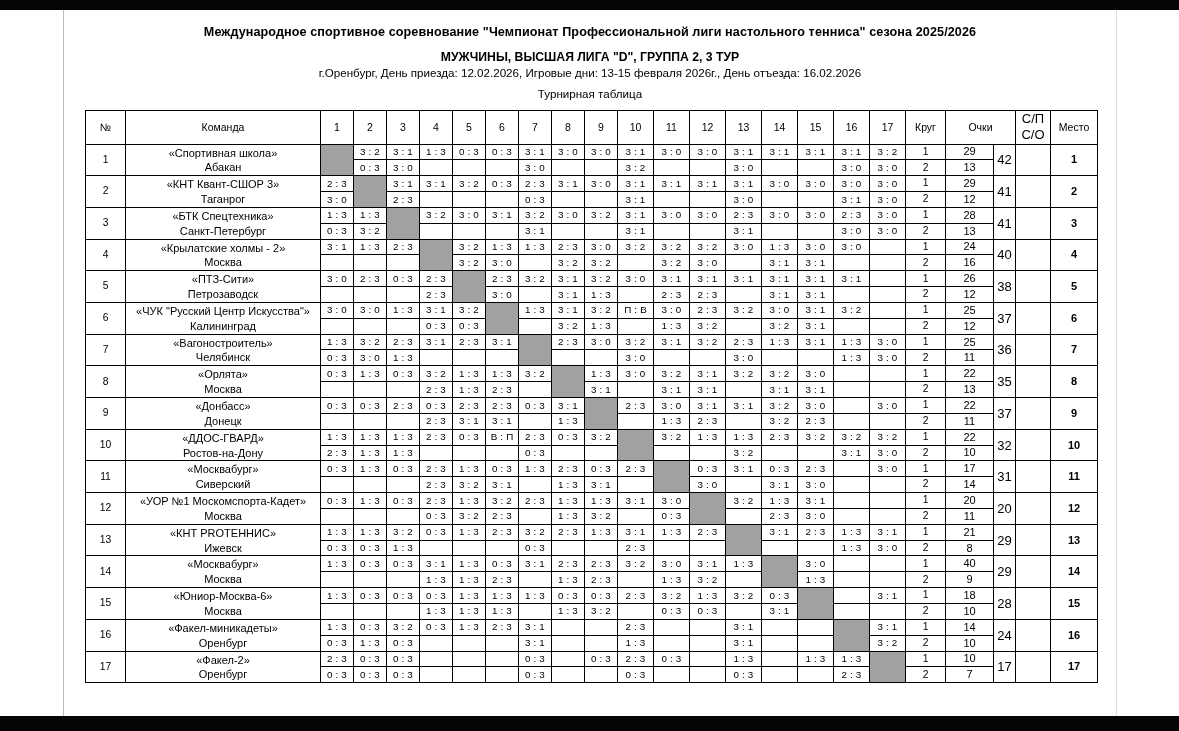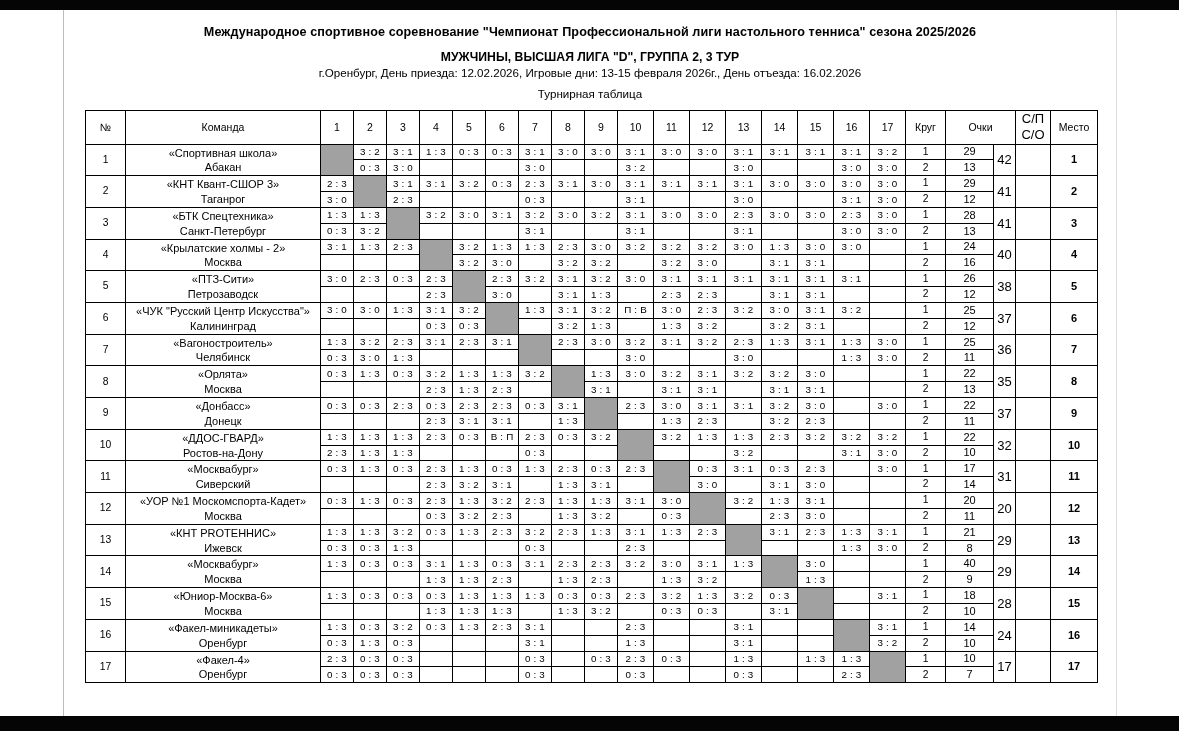--- a/index.html
+++ b/index.html
@@ -881,21 +881,21 @@
         <td class="score-cell">3 : 1</td>
         <td class="score-cell"></td>
         <td class="score-cell"></td>
         <td class="score-cell">3 : 2</td>
         <td class="round-cell">2</td>
         <td class="pts-cell">10</td>
       </tr>
       <tr>
         <td rowspan="2" class="num-cell">17</td>
         <td rowspan="2" class="team-cell">
-          <div class="tname">«Факел-4»</div>
+          <div class="tname">«Факел-2»</div>
           <div>Оренбург</div>
         </td>
         <td class="score-cell">2 : 3</td>
         <td class="score-cell">0 : 3</td>
         <td class="score-cell">0 : 3</td>
         <td class="score-cell"></td>
         <td class="score-cell"></td>
         <td class="score-cell"></td>
         <td class="score-cell">0 : 3</td>
         <td class="score-cell"></td>

